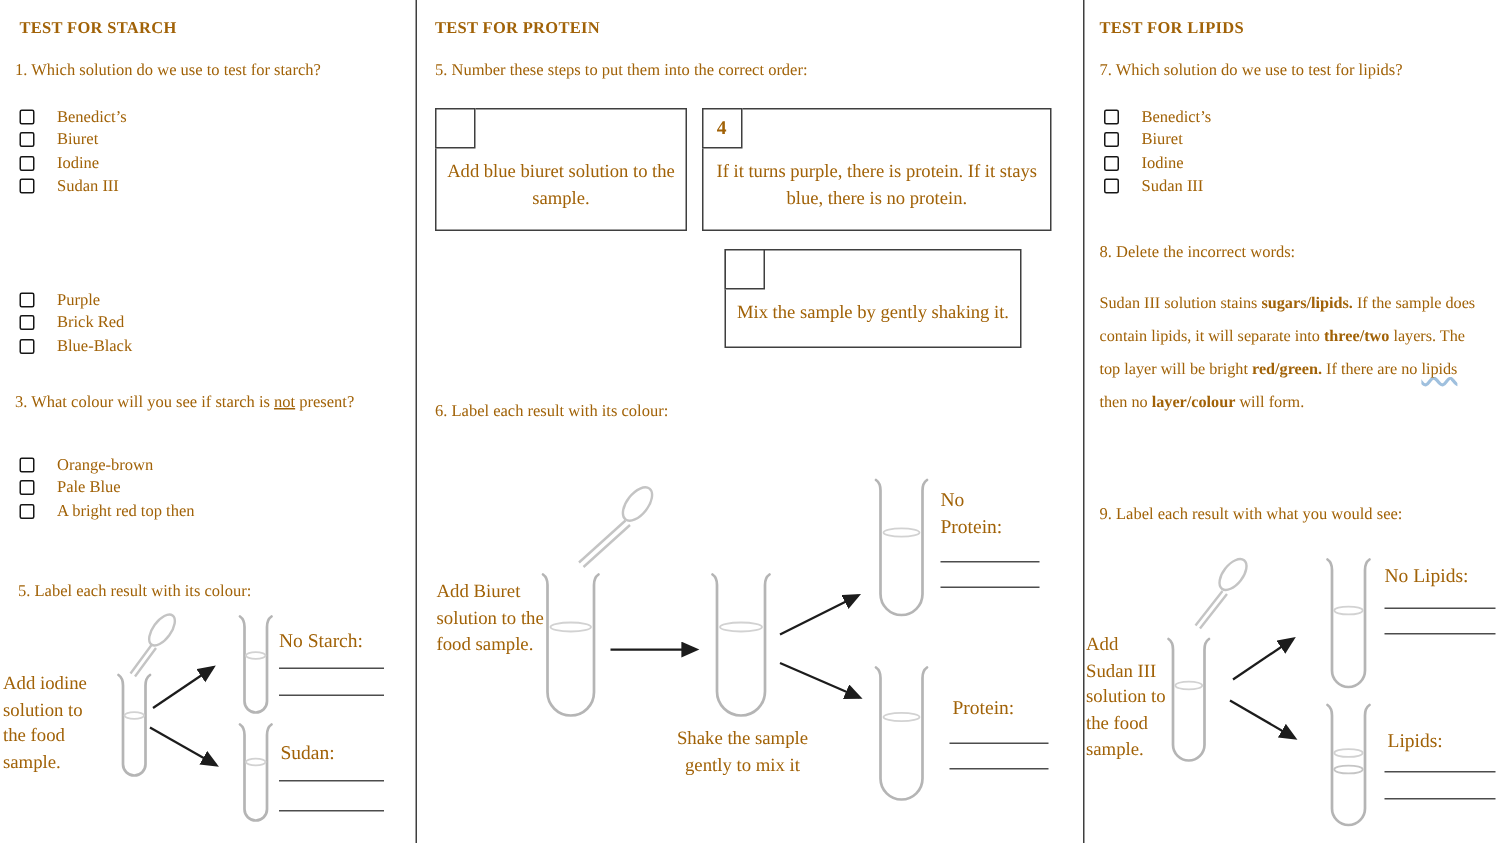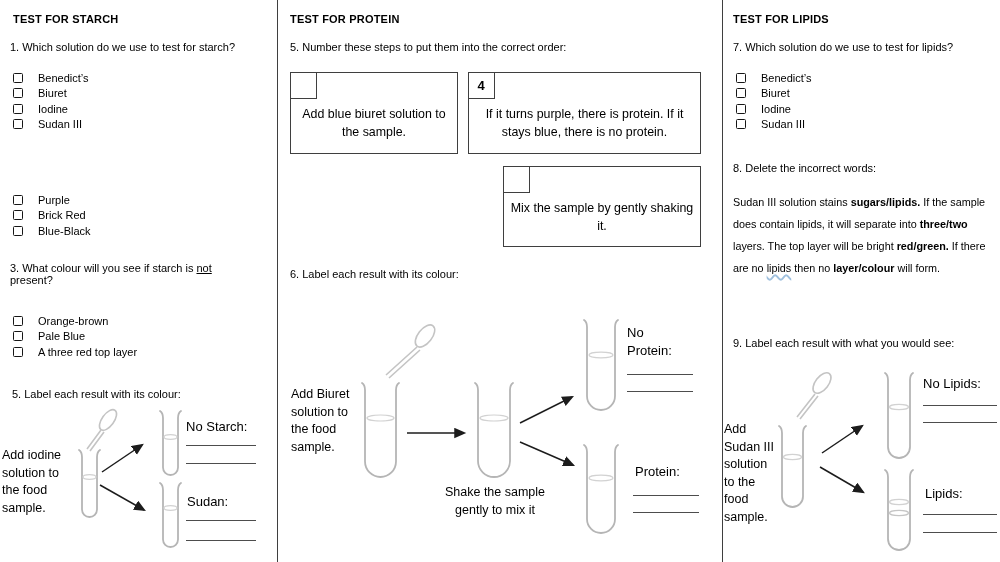--- a/index.html
+++ b/index.html
@@ -1,18 +1,18 @@
 <!DOCTYPE html>
 <html><head>
 <meta charset="utf-8">
 <style>
   html,body{margin:0;padding:0;background:#ffffff;}
   #sheet{
     position:relative;width:1000px;height:562px;background:#ffffff;overflow:hidden;
-    font-family:Liberation Sans, sans-serif;color:#000000;
+    font-family:Liberation Serif, serif;color:#a16207;
   }
   .abs{position:absolute;}
   .divider{position:absolute;top:0;width:1px;height:562px;background:#3f3f3f;}
   .col-title{font-weight:bold;font-size:11px;letter-spacing:.2px;}
   .question{font-size:11px;}
   .cb-group{display:flex;flex-direction:column;}
   .cb-row{display:flex;align-items:center;height:15.5px;}
   .cb{width:8px;height:8px;border:1.6px solid #161616;border-radius:1.5px;margin-right:15px;flex:none;background:#fff;}
   .opt{font-size:11px;}
   u{text-decoration:underline;}
@@ -74,32 +74,32 @@
         <span class="opt">Brick Red</span>
       </div>
     <div class="cb-row">
         <span class="cb"></span>
         <span class="opt">Blue-Black</span>
       </div>
   </div>
 
   <div class="abs question" style="left:10px;top:262px;width:236px;"><span>3. What colour will you see if starch is </span><u>not</u><span> present?</span></div>
 
-  <div class="abs cb-group" style="left:13px;top:313px;">
+  <div class="abs cb-group" style="left:13px;top:302px;">
     <div class="cb-row">
         <span class="cb"></span>
         <span class="opt">Orange-brown</span>
       </div>
     <div class="cb-row">
         <span class="cb"></span>
         <span class="opt">Pale Blue</span>
       </div>
     <div class="cb-row">
         <span class="cb"></span>
-        <span class="opt">A three red top layer</span>
+        <span class="opt">A bright red top then</span>
       </div>
   </div>
 
   <div class="abs question" style="left:12px;top:388px;">5. Label each result with its colour:</div>
 
   <div class="diagram" style="left:0;top:403px;width:277px;height:159px;">
     <svg width="277" height="159" viewBox="0 0 277 159">
       <defs>
         <marker id="m1" markerWidth="9" markerHeight="8" refX="6.5" refY="3.5" orient="auto">
           <path d="M0 0 L8 3.5 L0 7 z" fill="#1c1c1c"></path>
@@ -139,21 +139,21 @@
   <div class="abs question" style="left:290px;top:41px;width:420px;">5. Number these steps to put them into the correct order:</div>
 
   <div class="step-box" style="left:290px;top:72px;width:168px;height:82px;">
     <div class="num-sq"></div>
     <div class="box-text">Add blue biuret solution to the sample.</div>
   </div>
   <div class="step-box" style="left:468px;top:72px;width:233px;height:82px;">
     <div class="num-sq">4</div>
     <div class="box-text">If it turns purple, there is protein. If it stays blue, there is no protein.</div>
   </div>
-  <div class="step-box" style="left:503px;top:166px;width:198px;height:81px;">
+  <div class="step-box" style="left:483px;top:166px;width:198px;height:66px;">
     <div class="num-sq"></div>
     <div class="box-text">Mix the sample by gently shaking it.</div>
   </div>
 
   <div class="abs question" style="left:290px;top:268px;">6. Label each result with its colour:</div>
 
   <div class="diagram" style="left:280px;top:300px;width:442px;height:262px;">
     <svg width="442" height="262" viewBox="0 0 442 262">
       <defs>
         <marker id="m2" markerWidth="9" markerHeight="8" refX="6.5" refY="3.5" orient="auto">

